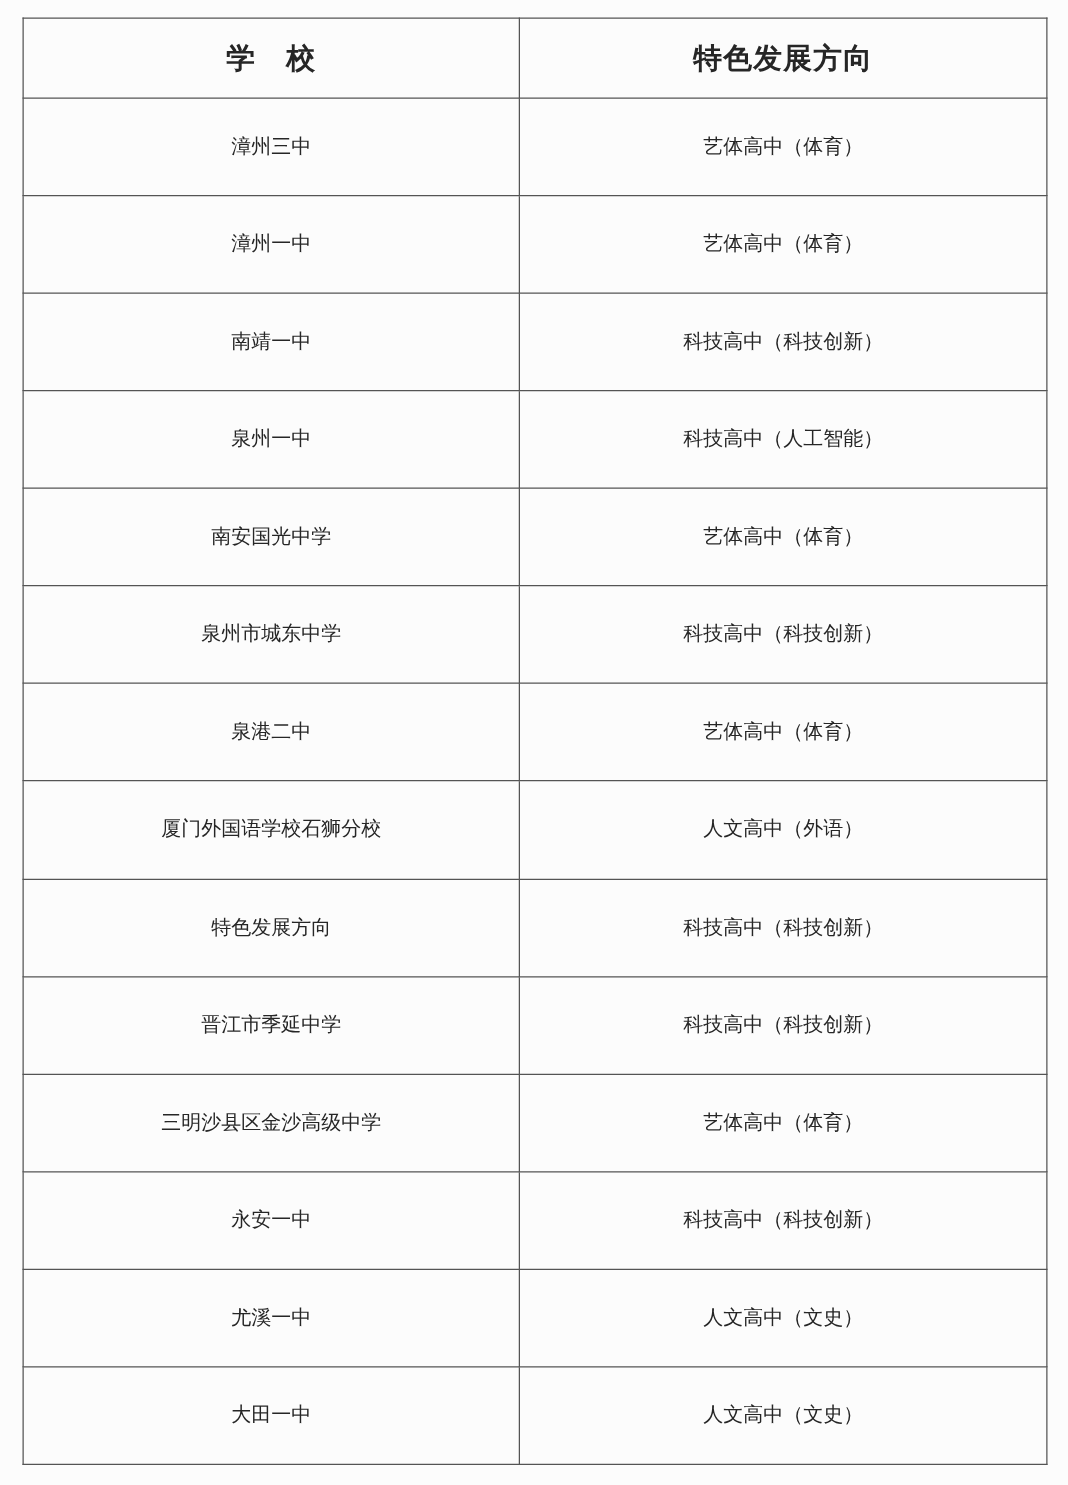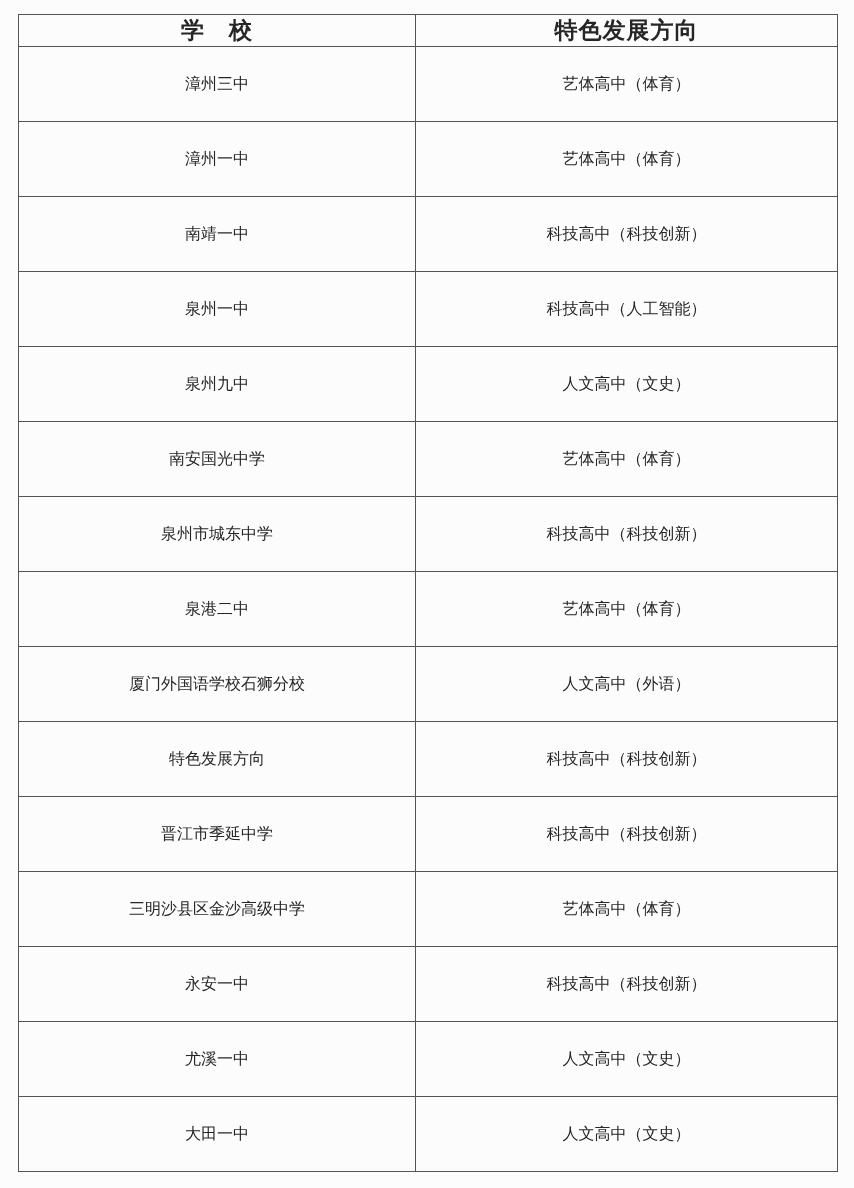--- a/index.html
+++ b/index.html
@@ -25,21 +25,21 @@
     border-collapse: collapse;
     table-layout: fixed;
     background: var(--bg, #fcfcfc);
   }
   col.c1 { width: 397px; }
   col.c2 { width: 422px; }
   th, td {
     border: 1.5px solid var(--border, #545454);
     text-align: center;
     vertical-align: middle;
-    padding: 0;
+    padding: 16px;
     overflow: hidden;
     white-space: nowrap;
   }
   th {
     font-size: 23px;
     font-weight: bold;
     color: var(--text, #1f1f1f);
     letter-spacing: 1px;
   }
   td {
@@ -74,24 +74,20 @@
         </tr>
         <tr>
           <td>南靖一中</td>
           <td>科技高中（科技创新）</td>
         </tr>
         <tr>
           <td>泉州一中</td>
           <td>科技高中（人工智能）</td>
         </tr>
         <tr>
-          <td>泉州九中</td>
-          <td>人文高中（文史）</td>
-        </tr>
-        <tr>
           <td>南安国光中学</td>
           <td>艺体高中（体育）</td>
         </tr>
         <tr>
           <td>泉州市城东中学</td>
           <td>科技高中（科技创新）</td>
         </tr>
         <tr>
           <td>泉港二中</td>
           <td>艺体高中（体育）</td>

